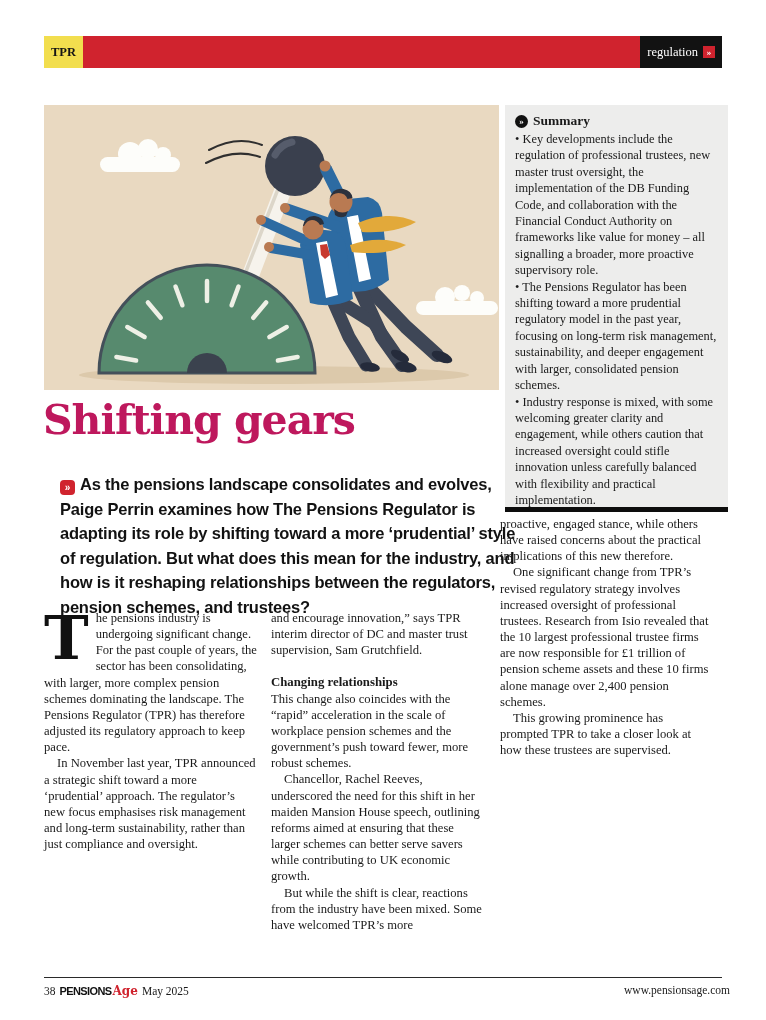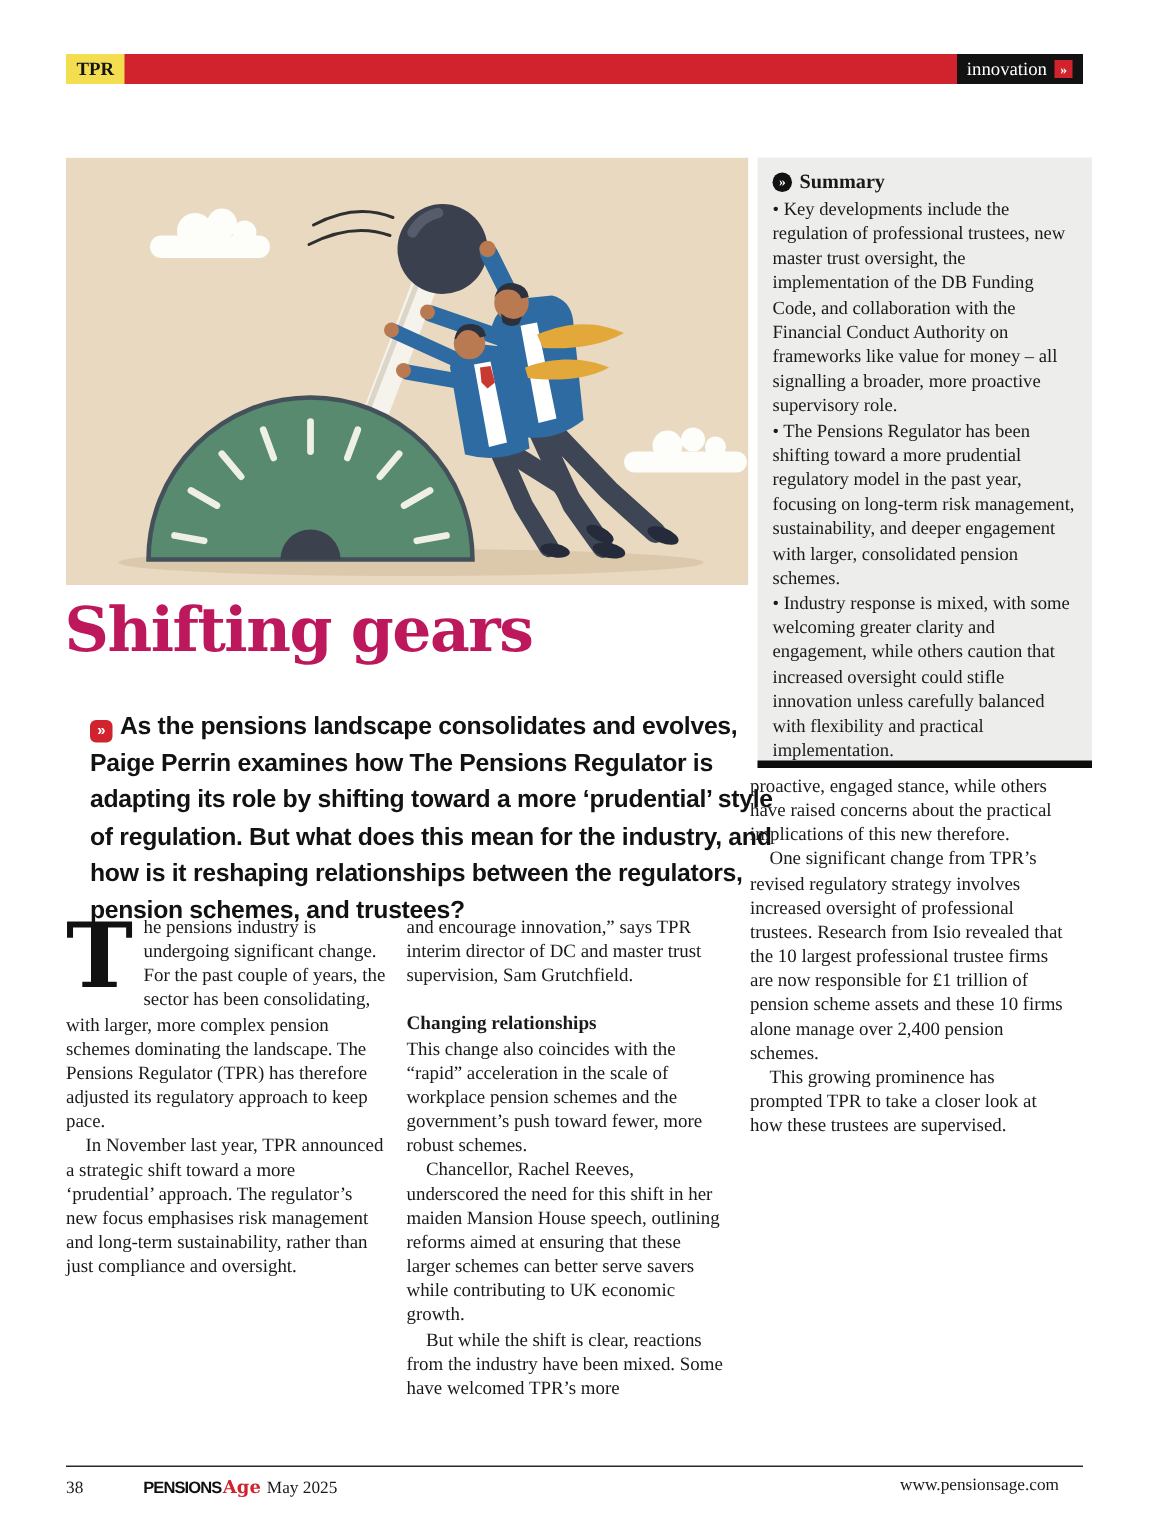--- a/index.html
+++ b/index.html
@@ -1,21 +1,21 @@
 <!DOCTYPE html>
 <html><head>
 <meta charset="utf-8">
 <style>
   html,body{margin:0;padding:0;}
   body{
     width:766px;height:1020px;position:relative;background:#ffffff;
     font-family:"Liberation Serif", serif;color:#1a1a1a;overflow:hidden;
   }
   
-  .topbar{position:absolute;left:44px;top:36px;width:678px;height:20px;background:#d0232e;display:flex;align-items:stretch;}
+  .topbar{position:absolute;left:44px;top:36px;width:678px;height:32px;background:#d0232e;display:flex;align-items:stretch;}
   .tag-tpr{background:#f2de4e;color:#141414;font-weight:bold;font-size:12.5px;display:flex;align-items:center;padding:0 7px;}
   .tag-reg{margin-left:auto;background:#121212;color:#ffffff;font-size:12.5px;display:flex;align-items:center;gap:5px;padding:0 7px;}
   .reg-icon{width:12px;height:12px;background:#d0232e;color:#fff;font-size:9px;line-height:12px;text-align:center;font-weight:bold;}
   
   .art{position:absolute;left:44px;top:105px;width:455px;height:285px;}
   
   .summary{position:absolute;left:505px;top:105px;width:223px;height:407px;background:#ededec;
     border-bottom:5px solid #0d0d0d;box-sizing:border-box;padding:8px 10px;overflow:hidden;}
   .summary-title{display:flex;align-items:center;gap:5px;font-weight:bold;font-size:13.5px;margin-bottom:2px;}
   .sum-icon{width:13px;height:13px;border-radius:50%;background:#111;color:#fff;font-size:9px;line-height:13px;text-align:center;font-weight:bold;flex:0 0 13px;}
@@ -33,33 +33,33 @@
   .col .indent{text-indent:13px;}
   .col1{left:44px;top:610px;}
   .col2{left:271px;top:610px;}
   .col3{left:500px;top:516px;width:212px;}
   .dropcap{float:left;font-family:"DejaVu Serif", serif;font-weight:bold;font-size:60px;line-height:50px;
     padding:3px 7px 0 0;color:#111;}
   .subhead{margin:16px 0 0 0 !important;font-size:12.8px;font-weight:bold;}
   
   .footer-rule{position:absolute;left:44px;top:977px;width:678px;border-top:1.5px solid #2a2a2a;}
   .footer-left{position:absolute;left:44px;top:984px;font-size:11.5px;display:flex;align-items:baseline;gap:4px;}
-  .brand-p{font-family:"Liberation Sans", sans-serif;font-weight:bold;letter-spacing:-0.6px;font-size:11px;color:#111;margin-left:36px;}
+  .brand-p{font-family:"Liberation Sans", sans-serif;font-weight:bold;letter-spacing:-0.6px;font-size:11px;color:#111;}
   .brand-a{font-family:"DejaVu Serif", serif;font-weight:bold;color:#d0232e;font-size:12px;margin-left:-3px;}
-  .footer-right{position:absolute;right:60px;top:984px;font-size:11.5px;}
+  .footer-right{position:absolute;right:36px;top:984px;font-size:11.5px;}
 </style>
 </head>
 <body>
 
 <div>
 
   <header class="topbar">
     <span class="tag-tpr">TPR</span>
     <span class="tag-reg">
-      <span>innovation</span>
+      <span>regulation</span>
       <span class="reg-icon">»</span>
     </span>
   </header>
 
   <div class="art">
     <svg width="455" height="285" viewBox="0 0 455 285" xmlns="http://www.w3.org/2000/svg">
       <rect width="455" height="285" fill="#e9d9c1"></rect>
       <g fill="#fdfdfa">
         <rect x="56" y="52" width="80" height="15" rx="7.5"></rect>
         <circle cx="86" cy="49" r="12"></circle>

